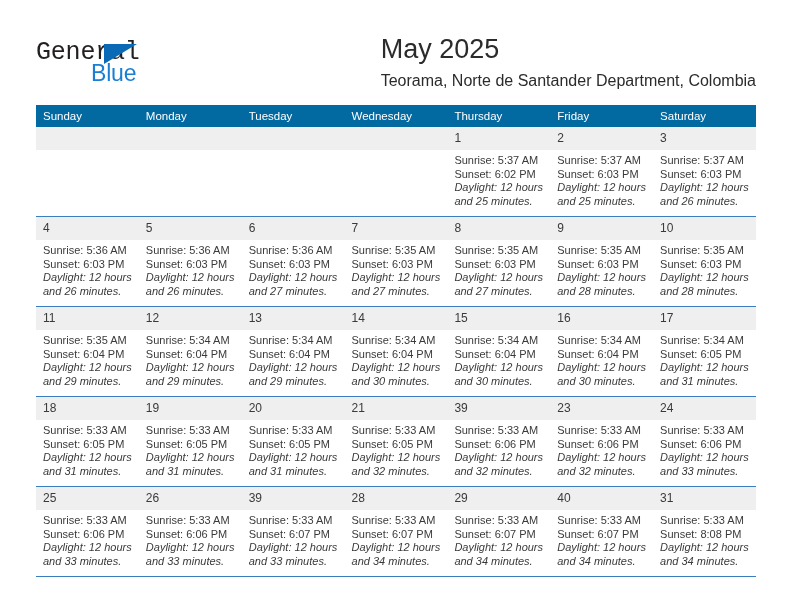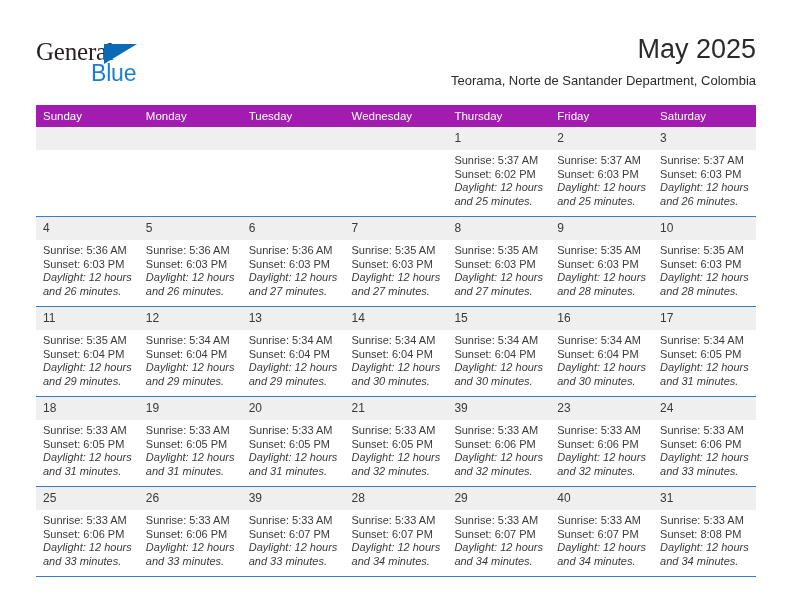--- a/index.html
+++ b/index.html
@@ -36,21 +36,21 @@
     width: 170px;
     height: 48px;
   }
   .logo-general {
     position: absolute;
     left: 0;
     top: 0;
     font-size: 25px;
     letter-spacing: -0.2px;
     color: #231f20;
-    font-family: Liberation Serif, serif;
+    font-family: Liberation Mono, monospace;
   }
   .logo-triangle {
     position: absolute;
     left: 68px;
     top: 6px;
     width: 0;
     height: 0;
     border-left: 33px solid #0a6ab5;
     border-bottom: 20px solid transparent;
   }
@@ -60,48 +60,47 @@
     top: 22px;
     font-size: 23px;
     letter-spacing: -0.2px;
     color: #1a7fd4;
     font-family: "Liberation Sans", sans-serif;
   }
   .title-block {
     position: absolute;
     right: 36px;
     top: 33px;
-    text-align: right;
   }
   .cal-title {
     font-size: 27px;
     color: #2b2b2b;
     line-height: 32px;
     font-weight: normal;
     margin: 0;
   }
   .cal-subtitle {
-    font-size: 13px;
+    font-size: 16px;
     color: #2b2b2b;
     line-height: 20px;
     margin: 6px 0 0 0;
     font-weight: normal;
   }
 
   
   .calendar {
     position: absolute;
     left: 36px;
     top: 105px;
     width: 720px;
     border-collapse: collapse;
     table-layout: fixed;
   }
   .calendar th {
-    background: #a21caf;
+    background: #0369a1;
     color: #ffffff;
     font-size: 11.5px;
     font-weight: normal;
     text-align: left;
     padding: 5px 0 5px 7px;
     height: 20px;
     box-sizing: border-box;
     border: none;
   }
   .calendar td {

